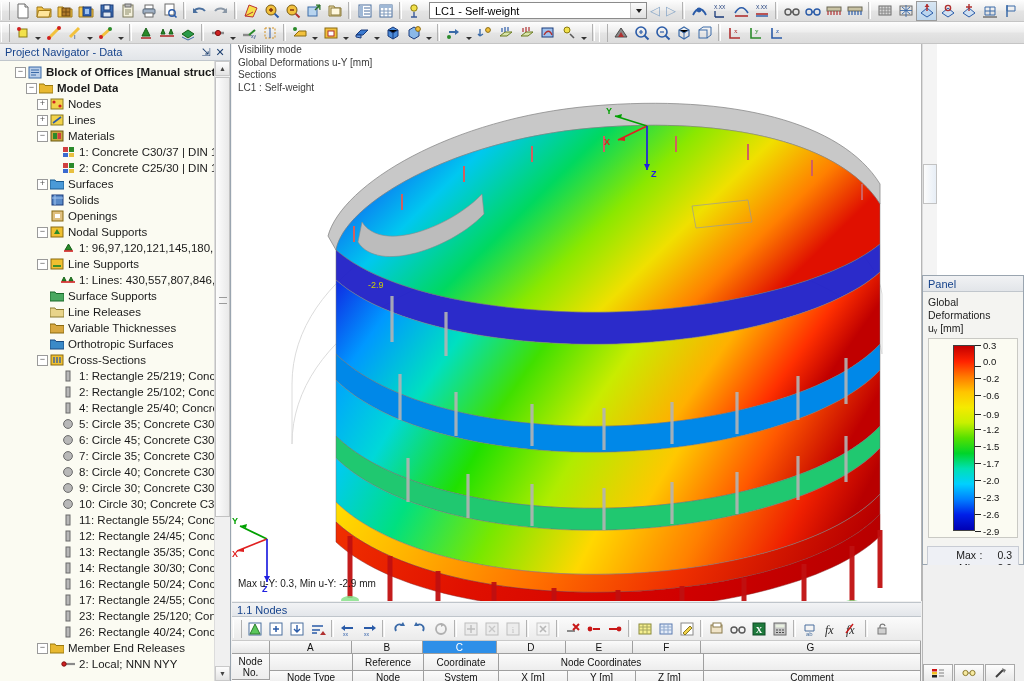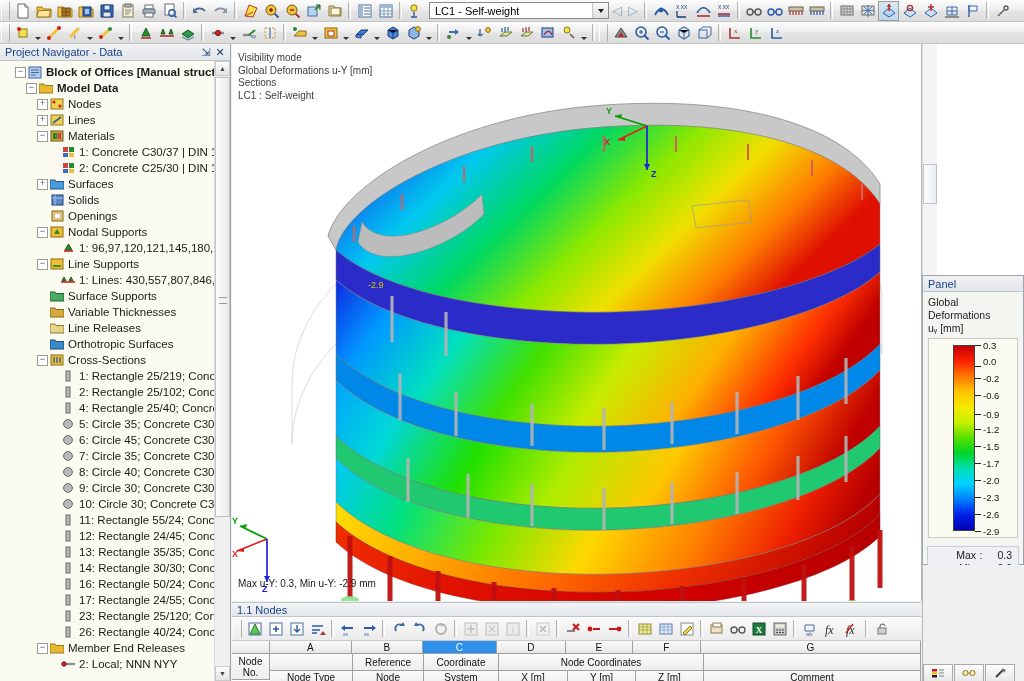--- a/index.html
+++ b/index.html
@@ -47,21 +47,21 @@
     flex: 0 0 auto; padding-bottom: 3px; box-sizing: border-box;
   }
   .tb-arrow::after {
     content:""; width:0;height:0;border-left:3px solid transparent;border-right:3px solid transparent;
     border-top:3px solid #333;
   }
   .ico { display:block; }
 
   
   .lc-combo {
-    width: 180px; height: 17px; background: #ffffff;
+    width: 218px; height: 17px; background: #ffffff;
     border: 1px solid #8b8b8b; display:flex; align-items:center;
     margin-left: 3px; flex: 0 0 auto; box-sizing: border-box;
   }
   .lc-combo .lc-text { flex:1; padding-left:5px; font-size:11px; color:#000; white-space:nowrap; overflow:hidden;}
   .lc-combo .lc-drop {
     width:15px; height:15px; display:flex;align-items:center;justify-content:center;
     background: linear-gradient(to bottom,#fafafa,#e0e0e0); border-left:1px solid #c8c8c8;
   }
   .lc-combo .lc-drop::after{content:"";width:0;height:0;border-left:3px solid transparent;border-right:3px solid transparent;border-top:4px solid #1d1d1d;}
   .navarrow { color:#8aa8c8; font-size:13px; width:16px; text-align:center; flex:0 0 auto; }
@@ -121,21 +121,21 @@
   #nav-thumb .grip { position:absolute; top:50%; left:3px; width:8px; height:5px;
     border-top:1px solid #9b9b9b;border-bottom:1px solid #9b9b9b; }
 
   
   #viewport {
     position:absolute; left:232px; top:44px; width:689px; height:557px;
     background:#ffffff; overflow:hidden;
     border-right:1px solid #b6b6b6;
   }
   #vp-info {
-    position:absolute; left:6px; top:8px; font-size:10px; color:#3d3d3d; line-height:12.5px;
+    position:absolute; left:6px; top:0; font-size:10px; color:#3d3d3d; line-height:12.5px;
     white-space:pre;
   }
   #vp-maxmin {
     position:absolute; left:6px; bottom:12px; font-size:10px; color:#1a1a1a;
   }
   #vp-stage { position:absolute; left:0; top:0; width:689px; height:557px; }
 
   
   #panel {
     position:absolute; left:922px; top:275px; width:102px; height:290px;
@@ -874,33 +874,33 @@
             <svg width="14" height="12" viewBox="0 0 14 12">
               <path d="M0 2h5l1 1.5h8V11H0z" fill="#4aa860" stroke="#1a6a2a"></path>
             </svg>
           </span>
           <span class="lb">Surface Supports</span>
         </div>
         <div class="tree-row" style="padding-left: 37px;">
           <span class="exp none"></span>
           <span class="ic">
             <svg width="14" height="12" viewBox="0 0 14 12">
+              <path d="M0 2h5l1 1.5h8V11H0z" fill="#e8d48a" stroke="#8a7a30"></path>
+            </svg>
+          </span>
+          <span class="lb">Line Releases</span>
+        </div>
+        <div class="tree-row" style="padding-left: 37px;">
+          <span class="exp none"></span>
+          <span class="ic">
+            <svg width="14" height="12" viewBox="0 0 14 12">
               <path d="M0 2h5l1 1.5h8V11H0z" fill="#d8a840" stroke="#8a6a10"></path>
             </svg>
           </span>
           <span class="lb">Variable Thicknesses</span>
-        </div>
-        <div class="tree-row" style="padding-left: 37px;">
-          <span class="exp none"></span>
-          <span class="ic">
-            <svg width="14" height="12" viewBox="0 0 14 12">
-              <path d="M0 2h5l1 1.5h8V11H0z" fill="#e8d48a" stroke="#8a7a30"></path>
-            </svg>
-          </span>
-          <span class="lb">Line Releases</span>
         </div>
         <div class="tree-row" style="padding-left: 37px;">
           <span class="exp none"></span>
           <span class="ic">
             <svg width="14" height="12" viewBox="0 0 14 12">
               <path d="M0 2h5l1 1.5h8V11H0z" fill="#3a8ac8" stroke="#1a4a80"></path>
             </svg>
           </span>
           <span class="lb">Orthotropic Surfaces</span>
         </div>

